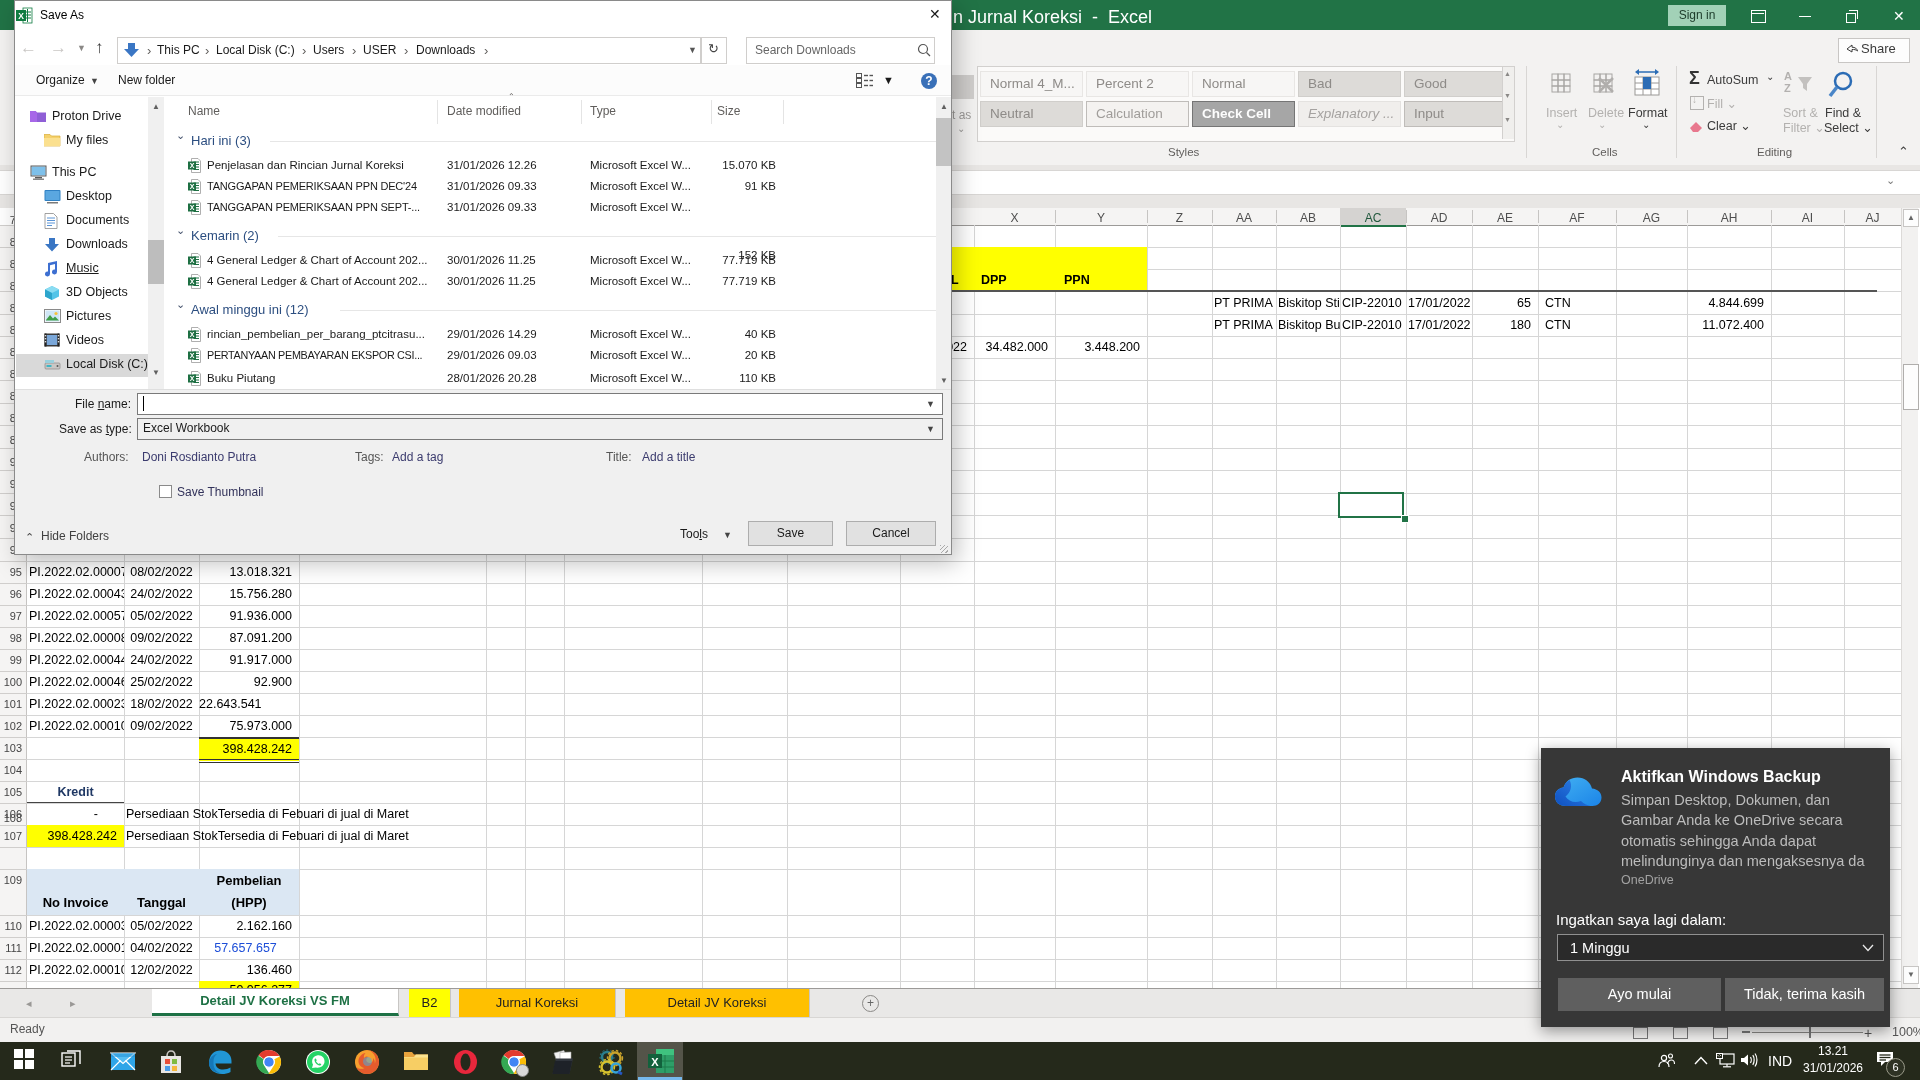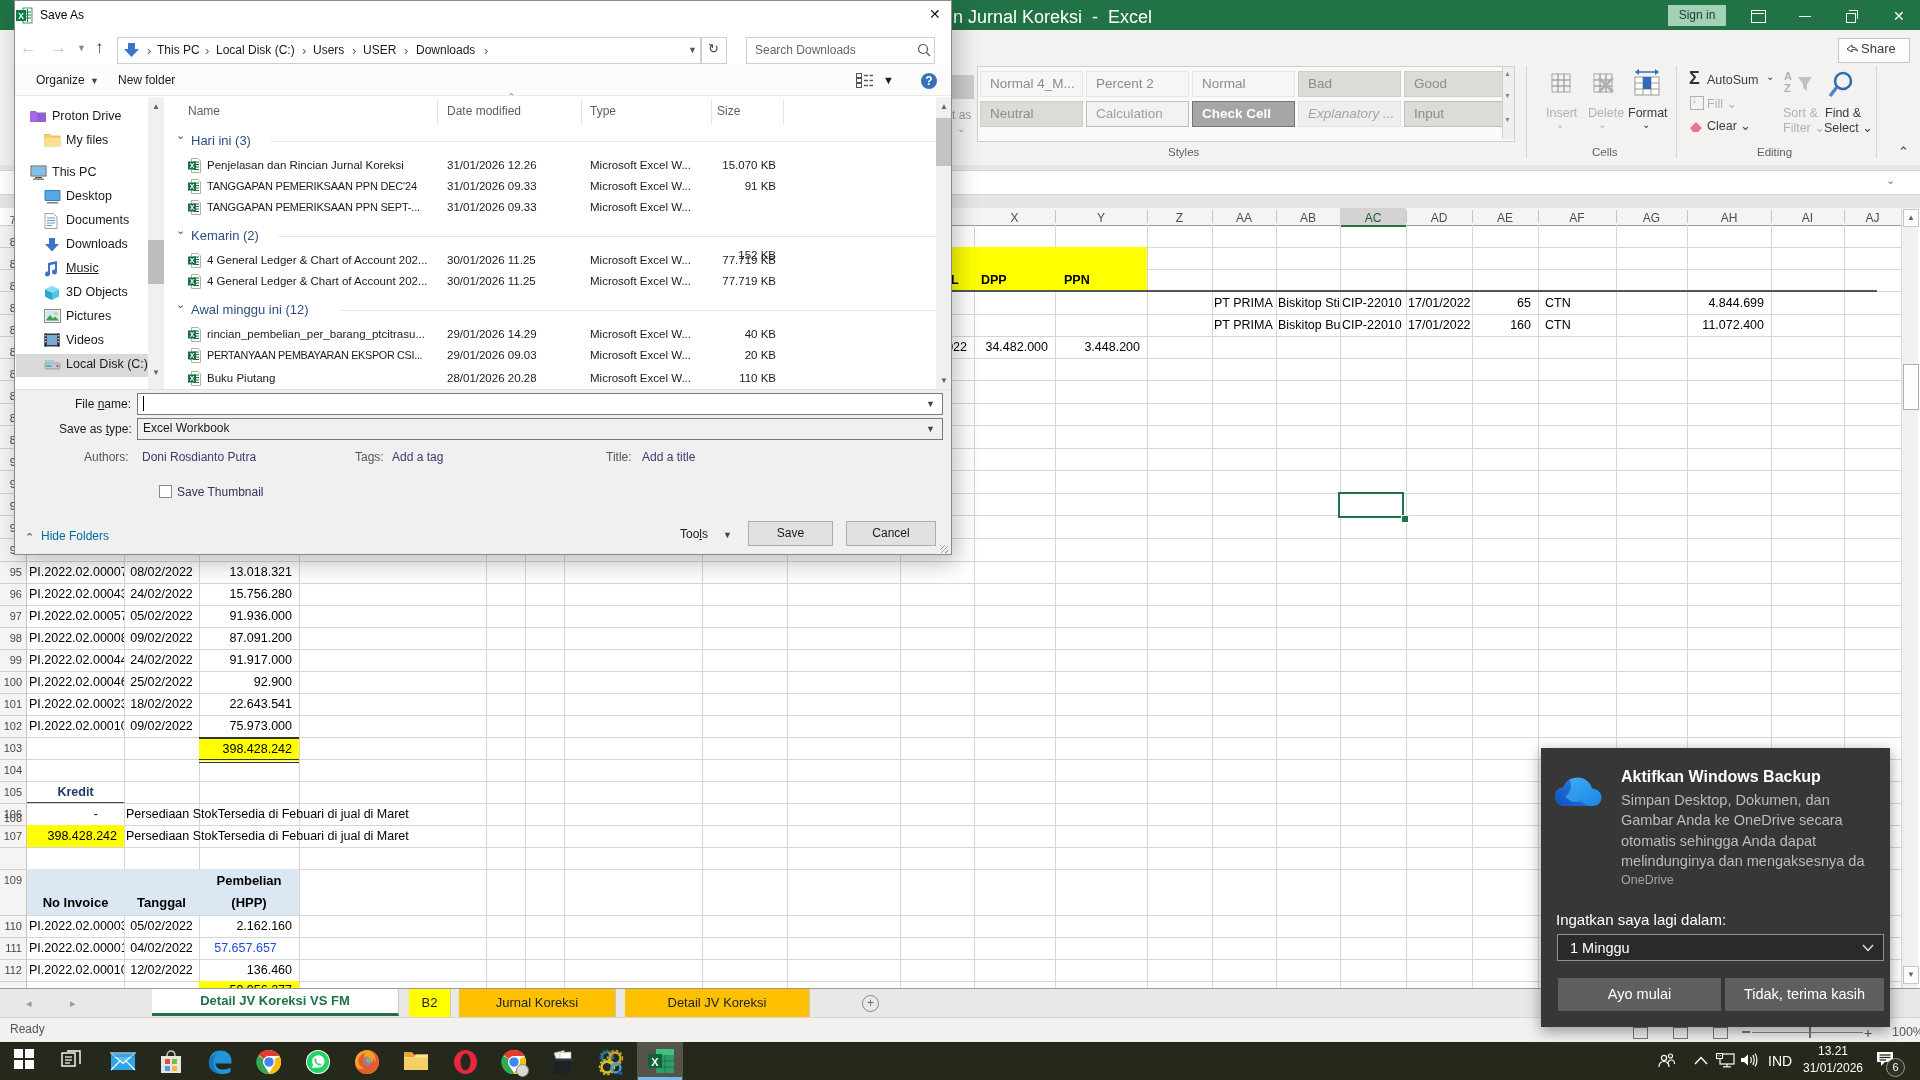--- a/index.html
+++ b/index.html
@@ -281,21 +281,21 @@
 <div class="cell" style="left:1276px;top:292px;width:64px;text-align:left;padding-left:2px;color:#000;box-sizing:border-box;">Biskitop Sti</div>
 <div class="cell" style="left:1340px;top:292px;width:66px;text-align:left;padding-left:2px;color:#000;box-sizing:border-box;">CIP-22010</div>
 <div class="cell" style="left:1406px;top:292px;width:66px;text-align:left;padding-left:2px;color:#000;box-sizing:border-box;">17/01/2022</div>
 <div class="cell" style="left:1472px;top:292px;width:66px;text-align:right;padding-right:7px;color:#000;box-sizing:border-box;">65</div>
 <div class="cell" style="left:1543px;top:292px;width:73px;text-align:left;padding-left:2px;color:#000;box-sizing:border-box;">CTN</div>
 <div class="cell" style="left:1687px;top:292px;width:84px;text-align:right;padding-right:7px;color:#000;box-sizing:border-box;">4.844.699</div>
 <div class="cell" style="left:1212px;top:314px;width:64px;text-align:left;padding-left:2px;color:#000;box-sizing:border-box;">PT PRIMA</div>
 <div class="cell" style="left:1276px;top:314px;width:64px;text-align:left;padding-left:2px;color:#000;box-sizing:border-box;">Biskitop Bu</div>
 <div class="cell" style="left:1340px;top:314px;width:66px;text-align:left;padding-left:2px;color:#000;box-sizing:border-box;">CIP-22010</div>
 <div class="cell" style="left:1406px;top:314px;width:66px;text-align:left;padding-left:2px;color:#000;box-sizing:border-box;">17/01/2022</div>
-<div class="cell" style="left:1472px;top:314px;width:66px;text-align:right;padding-right:7px;color:#000;box-sizing:border-box;">160</div>
+<div class="cell" style="left:1472px;top:314px;width:66px;text-align:right;padding-right:7px;color:#000;box-sizing:border-box;">180</div>
 <div class="cell" style="left:1543px;top:314px;width:73px;text-align:left;padding-left:2px;color:#000;box-sizing:border-box;">CTN</div>
 <div class="cell" style="left:1687px;top:314px;width:84px;text-align:right;padding-right:7px;color:#000;box-sizing:border-box;">11.072.400</div>
 <div class="cell" style="left:940px;top:336px;width:34px;text-align:right;padding-right:7px;color:#000;box-sizing:border-box;">022</div>
 <div class="cell" style="left:974px;top:336px;width:81px;text-align:right;padding-right:7px;color:#000;box-sizing:border-box;">34.482.000</div>
 <div class="cell" style="left:1055px;top:336px;width:92px;text-align:right;padding-right:7px;color:#000;box-sizing:border-box;">3.448.200</div>
 <div class="a" style="left:1338px;top:492px;width:66px;height:26px;border:2px solid #217346;background:#fff;box-sizing:border-box;"></div>
 <div class="a" style="left:1401px;top:515px;width:6px;height:6px;background:#217346;border:1px solid #fff;"></div>
 <div class="cell" style="left:27px;top:561px;width:97px;text-align:left;padding-left:2px;color:#000;box-sizing:border-box;">PI.2022.02.00007</div>
 <div class="cell" style="left:124px;top:561px;width:75px;text-align:center;color:#000;box-sizing:border-box;">08/02/2022</div>
 <div class="cell" style="left:199px;top:561px;width:100px;text-align:right;padding-right:7px;color:#000;box-sizing:border-box;">13.018.321</div>
@@ -309,21 +309,21 @@
 <div class="cell" style="left:124px;top:627px;width:75px;text-align:center;color:#000;box-sizing:border-box;">09/02/2022</div>
 <div class="cell" style="left:199px;top:627px;width:100px;text-align:right;padding-right:7px;color:#000;box-sizing:border-box;">87.091.200</div>
 <div class="cell" style="left:27px;top:649px;width:97px;text-align:left;padding-left:2px;color:#000;box-sizing:border-box;">PI.2022.02.00044</div>
 <div class="cell" style="left:124px;top:649px;width:75px;text-align:center;color:#000;box-sizing:border-box;">24/02/2022</div>
 <div class="cell" style="left:199px;top:649px;width:100px;text-align:right;padding-right:7px;color:#000;box-sizing:border-box;">91.917.000</div>
 <div class="cell" style="left:27px;top:671px;width:97px;text-align:left;padding-left:2px;color:#000;box-sizing:border-box;">PI.2022.02.00046</div>
 <div class="cell" style="left:124px;top:671px;width:75px;text-align:center;color:#000;box-sizing:border-box;">25/02/2022</div>
 <div class="cell" style="left:199px;top:671px;width:100px;text-align:right;padding-right:7px;color:#000;box-sizing:border-box;">92.900</div>
 <div class="cell" style="left:27px;top:693px;width:97px;text-align:left;padding-left:2px;color:#000;box-sizing:border-box;">PI.2022.02.00023</div>
 <div class="cell" style="left:124px;top:693px;width:75px;text-align:center;color:#000;box-sizing:border-box;">18/02/2022</div>
-<div class="cell" style="left:199px;top:693px;width:100px;text-align:right;padding-right:7px;color:#000;box-sizing:border-box;">22.643.541</div>
+<div class="cell" style="left:199px;top:693px;width:100px;text-align:left;padding-right:7px;color:#000;box-sizing:border-box;">22.643.541</div>
 <div class="cell" style="left:27px;top:715px;width:97px;text-align:left;padding-left:2px;color:#000;box-sizing:border-box;">PI.2022.02.00010</div>
 <div class="cell" style="left:124px;top:715px;width:75px;text-align:center;color:#000;box-sizing:border-box;">09/02/2022</div>
 <div class="cell" style="left:199px;top:715px;width:100px;text-align:right;padding-right:7px;color:#000;box-sizing:border-box;">75.973.000</div>
 <div class="a" style="left:199px;top:737px;width:100px;height:22px;background:#ffff00;border-top:2px solid #333;"></div>
 <div class="cell" style="left:199px;top:738px;width:100px;text-align:right;padding-right:7px;color:#000;box-sizing:border-box;">398.428.242</div>
 <div class="a" style="left:199px;top:759px;width:100px;height:1px;background:#333;"></div>
 <div class="a" style="left:199px;top:762px;width:100px;height:1px;background:#333;"></div>
 <div class="a" style="left:27px;top:781px;width:97px;height:22px;border-bottom:1.5px solid #444;box-sizing:border-box;"></div>
 <div class="cell" style="left:27px;top:781px;width:97px;text-align:center;font-weight:bold;color:#1f3864;box-sizing:border-box;">Kredit</div>
 <div class="cell" style="left:27px;top:803px;width:97px;text-align:right;padding-right:26px;box-sizing:border-box;">-</div>
@@ -641,21 +641,21 @@
 <div class="a" style="left:926px;top:424px;font-size:9px;color:#444;">▼</div>
 <div class="a" style="left:84px;top:450px;font-size:12px;color:#555;">Authors:</div>
 <div class="a" style="left:142px;top:450px;font-size:12px;color:#3b3b6e;">Doni Rosdianto Putra</div>
 <div class="a" style="left:355px;top:450px;font-size:12px;color:#555;">Tags:</div>
 <div class="a" style="left:392px;top:450px;font-size:12px;color:#3b3b6e;">Add a tag</div>
 <div class="a" style="left:606px;top:450px;font-size:12px;color:#555;">Title:</div>
 <div class="a" style="left:642px;top:450px;font-size:12px;color:#3b3b6e;">Add a title</div>
 <div class="a" style="left:159px;top:485px;width:13px;height:13px;background:#fff;border:1px solid #8a8a8a;box-sizing:border-box;"></div>
 <div class="a" style="left:177px;top:485px;font-size:12px;color:#32325a;">Save Thumbnail</div>
 <div class="a" style="left:25px;top:531px;font-size:11px;color:#444;">⌃</div>
-<div class="a" style="left:41px;top:529px;font-size:12px;color:#0369a1;">Hide Folders</div>
+<div class="a" style="left:41px;top:529px;font-size:12px;color:#404040;">Hide Folders</div>
 <div class="a" style="left:680px;top:527px;font-size:12px;color:#1a1a1a;">Too<span style="text-decoration:underline">l</span>s</div>
 <div class="a" style="left:723px;top:530px;font-size:9px;color:#444;">▼</div>
 <div class="a" style="left:748px;top:521px;width:85px;height:25px;background:#e1e1e1;border:1px solid #adadad;box-sizing:border-box;text-align:center;font-size:12px;color:#1a1a1a;line-height:23px;">Save</div>
 <div class="a" style="left:846px;top:521px;width:90px;height:25px;background:#e1e1e1;border:1px solid #adadad;box-sizing:border-box;text-align:center;font-size:12px;color:#1a1a1a;line-height:23px;">Cancel</div>
 <div class="a" style="left:940px;top:545px;width:8px;height:8px;background:repeating-linear-gradient(135deg,#aaa 0 1px,transparent 1px 3px);"></div>
 <div class="a" style="left:1541px;top:748px;width:349px;height:279px;background:#373737;box-shadow:0 4px 14px rgba(0,0,0,0.4);"></div>
 <svg class="a" style="left:1554px;top:776px;" width="53" height="36" viewBox="0 0 53 36">
     <defs>
       <linearGradient id="cl1" x1="0" y1="0" x2="1" y2="1">
         <stop offset="0" stop-color="#43b1f2"></stop>

